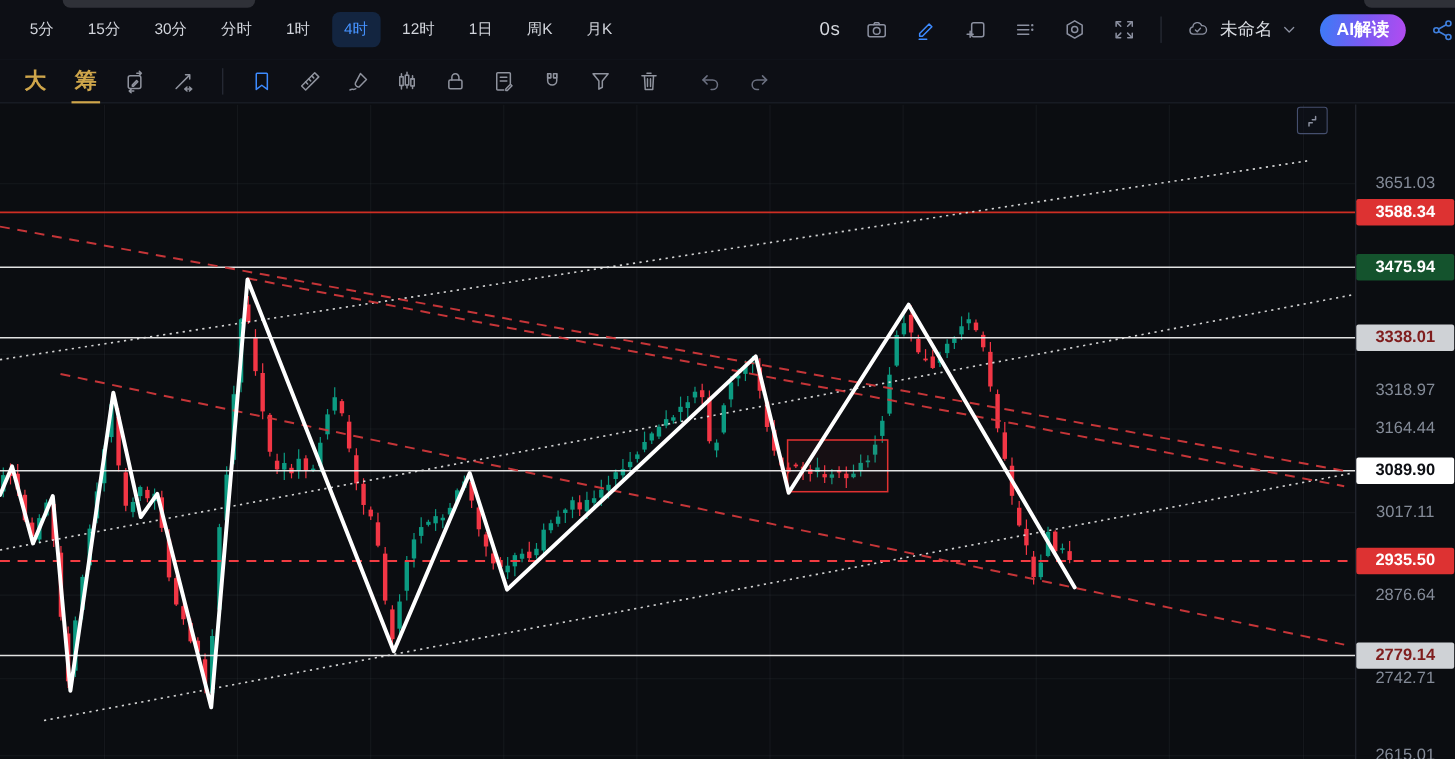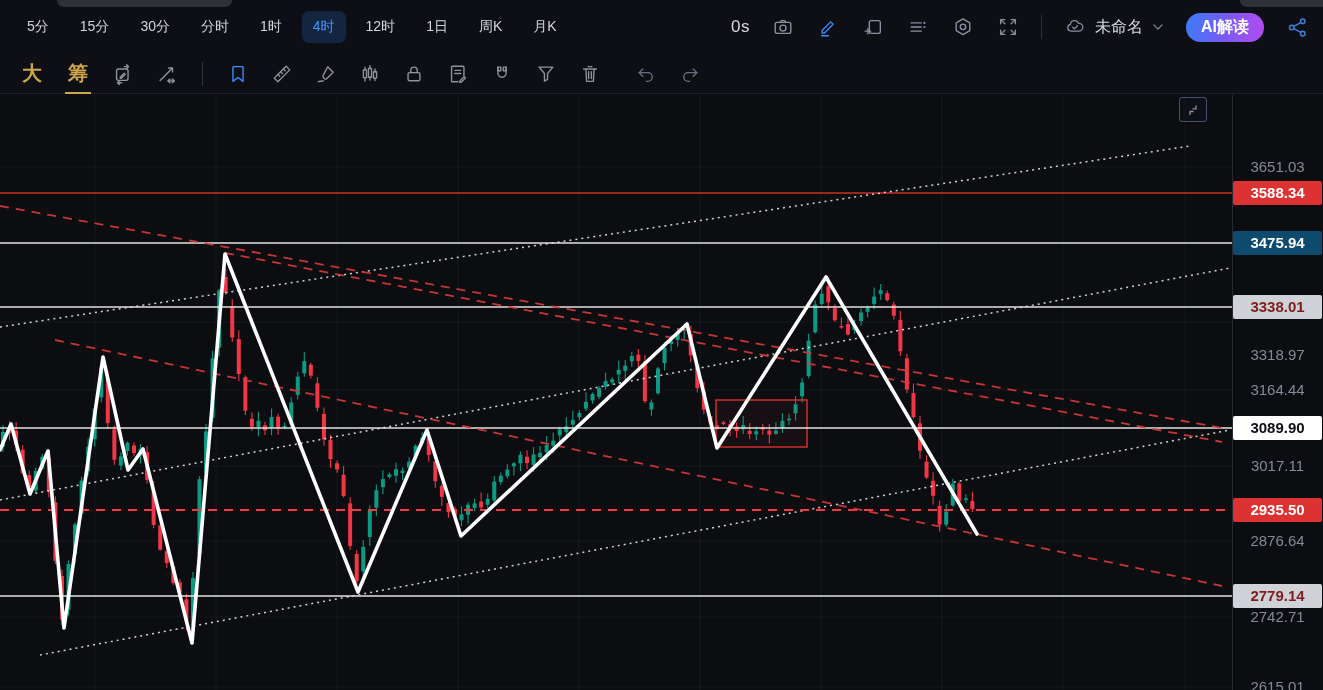--- a/index.html
+++ b/index.html
@@ -4,21 +4,21 @@
 <style>
   html,body{margin:0;padding:0;background:#0c0e13;}
   .screen{position:relative;width:1323px;height:690px;overflow:hidden;background:#0b0d11;
           font-family:"Liberation Sans",sans-serif;-webkit-font-smoothing:antialiased;}
   
   .tb{position:absolute;left:0;top:0;width:1323px;height:54px;background:#0d0f15;
       border-bottom:1px solid #1d212a;display:flex;align-items:center;}
   .tb-left{display:flex;align-items:center;padding-left:16px;gap:9px;}
   .tf{padding:7px 11px;font-size:14px;color:#d2d5dc;border-radius:7px;cursor:pointer;white-space:nowrap;}
   .tf.active{background:#132540;color:#4693ff;}
-  .tb-right{margin-left:auto;display:flex;align-items:center;gap:21px;padding-right:14px;height:54px;}
+  .tb-right{margin-left:auto;display:flex;align-items:center;gap:21px;padding-right:0;height:54px;}
   .countdown{font-size:17px;color:#d5d8de;letter-spacing:.5px;}
   .ibtn{width:24px;height:24px;display:flex;align-items:center;justify-content:center;color:#8b90a0;cursor:pointer;}
   .ibtn.blue{color:#3d8bff;}
   .vdiv{width:1px;height:24px;background:#2b303b;}
   .layoutsel{display:flex;align-items:center;gap:8px;cursor:pointer;}
   .layout-name{font-size:16px;color:#d8dbe1;}
   .chev{color:#8b90a0;width:14px;height:14px;display:flex;}
   .aibtn{height:29px;padding:0 15px;display:flex;align-items:center;justify-content:center;
          background:linear-gradient(100deg,#3a7cf6 0%,#7e58f2 55%,#b44bf0 100%);
          border-radius:15px;color:#fff;font-size:16px;font-weight:700;cursor:pointer;white-space:nowrap;}
@@ -40,21 +40,21 @@
   #chartsvg{position:absolute;left:0;top:95px;}
   .axis{position:absolute;left:1232px;top:0;width:70px;height:690px;}
   .axis-sep{position:absolute;left:1232px;top:95px;width:1px;height:595px;background:#262a33;}
   .tick{position:absolute;left:0;width:91px;height:22px;line-height:22px;text-align:center;
         font-size:15px;color:#848b98;}
   .badge{position:absolute;left:1px;width:89px;height:24px;line-height:24px;text-align:center;
          font-size:15px;font-weight:600;border-radius:2px;}
   .badge.red{background:#dd3232;color:#fff;}
   .badge.white{background:#ffffff;color:#0c0e13;}
   .badge.lgray{background:#cfd2d6;color:#7f1d1d;}
-  .badge.gray{background:#0c4a6e;color:#fff;}
+  .badge.gray{background:#14532d;color:#fff;}
   .cornerbtn{position:absolute;left:1179px;top:97px;width:28px;height:25px;border:1px solid #454f6e;
              border-radius:3px;background:rgba(15,18,28,.6);display:flex;align-items:center;justify-content:center;
              color:#8b90a0;cursor:pointer;box-sizing:border-box;}
 </style>
 </head>
 <body>
 
 <div class="screen">
 
   <div class="tb">

